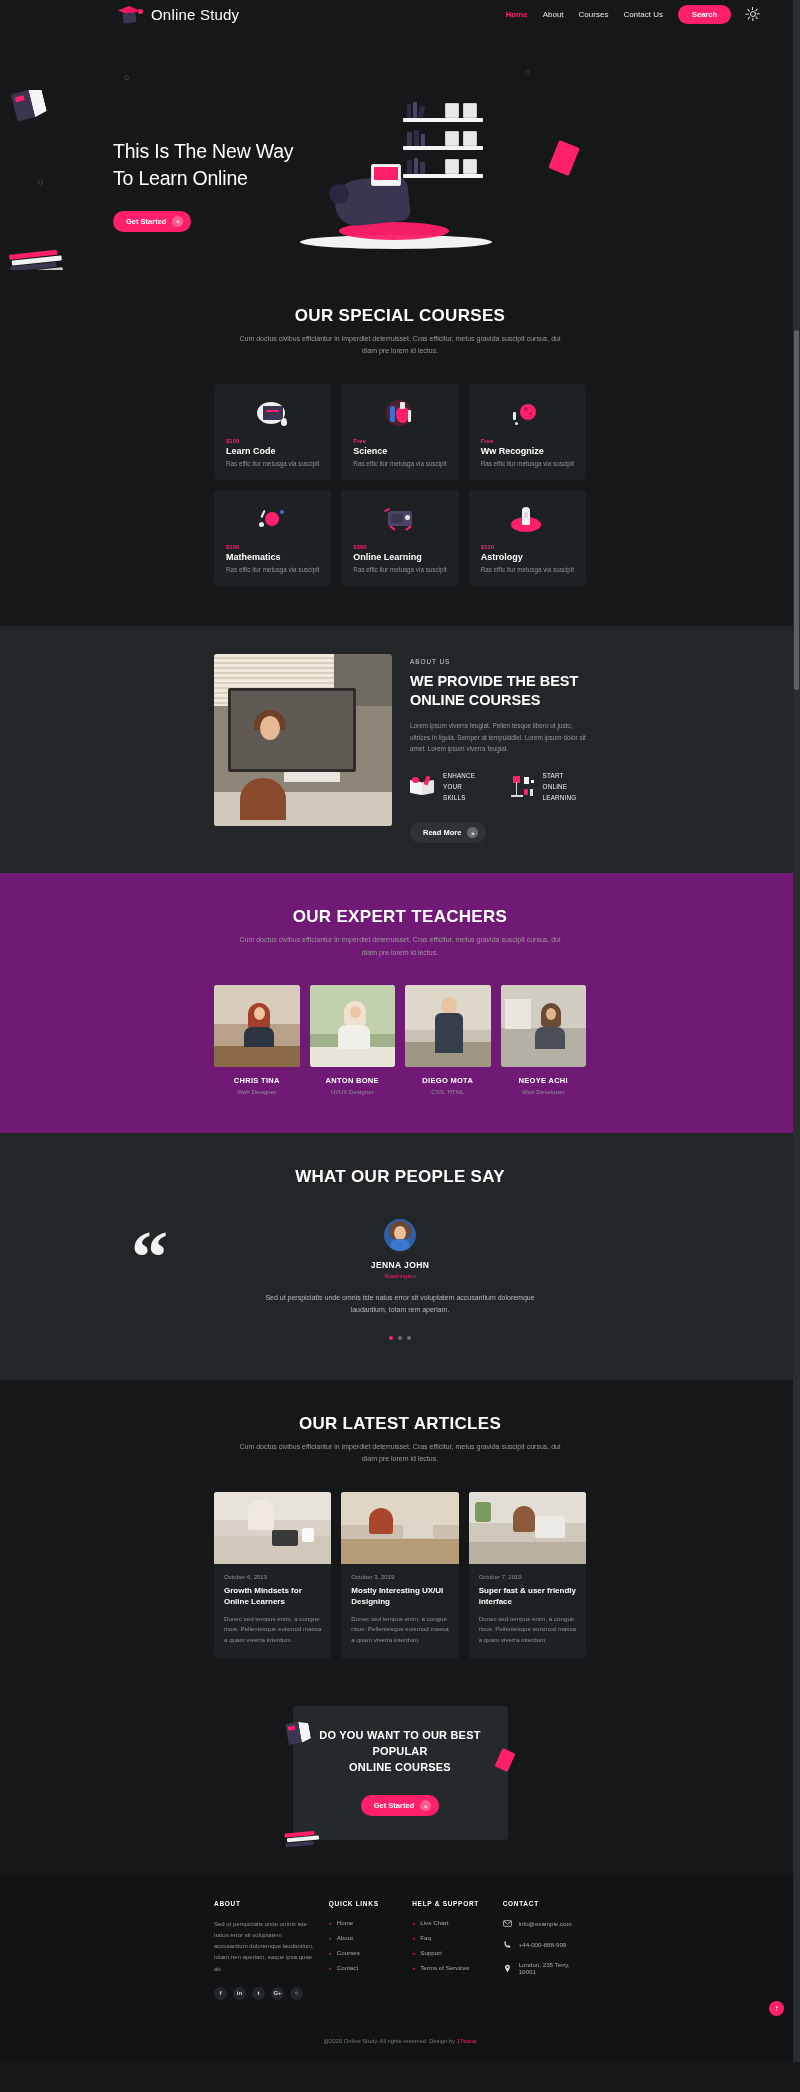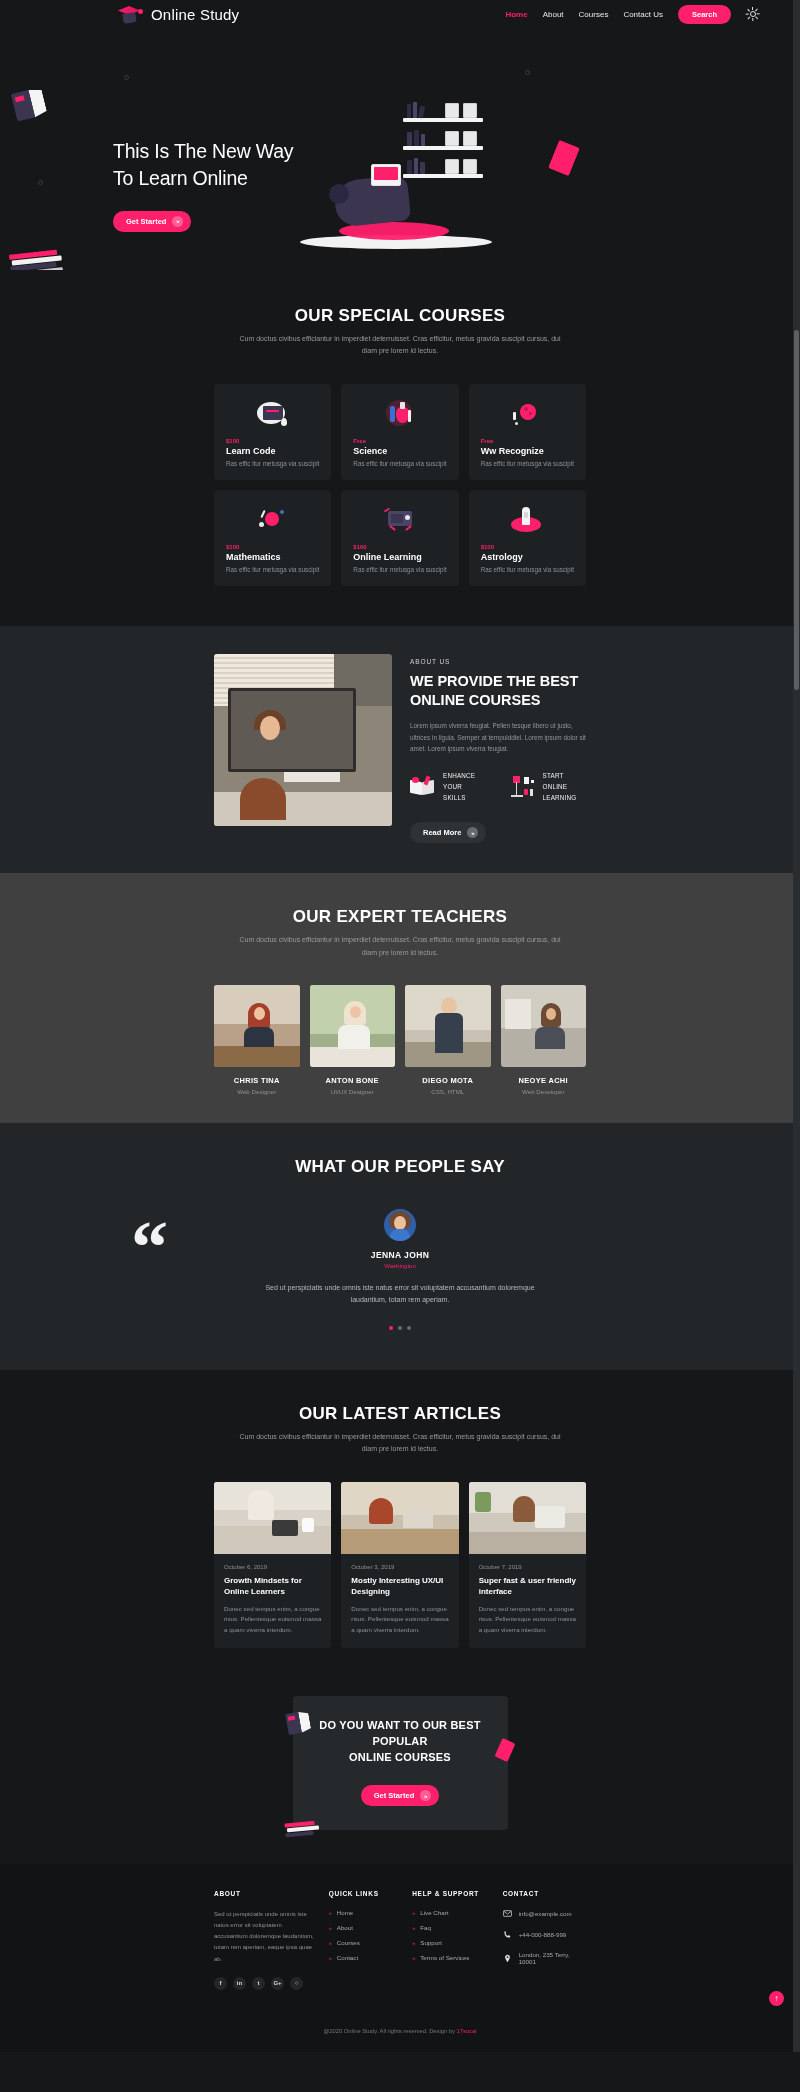--- a/index.html
+++ b/index.html
@@ -128,21 +128,21 @@
   .about-body { flex:1; padding-top:4px; }
   .eyebrow { font-size:6.5px; letter-spacing:.9px; color:#cfcfcf; }
   .about-h { font-size:14.5px; font-weight:700; line-height:1.35; margin-top:7px; }
   .about-p { font-size:6.4px; color:#93969a; line-height:1.85; margin-top:9px; }
   .feat-row { display:flex; gap:18px; margin-top:16px; }
   .feat { display:flex; align-items:center; gap:7px; }
   .feat-ico { width:26px; height:22px; position:relative; flex:0 0 26px; }
   .feat-txt { font-size:6.3px; line-height:1.7; letter-spacing:.2px; color:#efefef; }
 
   
-  .teachers { background:#404040; padding:34px 0 28px; }
+  .teachers { background:#701a75; padding:34px 0 38px; }
   .t-grid { width:372px; margin:26px auto 0; display:grid;
     grid-template-columns:repeat(4,1fr); gap:10px; }
   .t-card { cursor:pointer; }
   .t-photo { width:100%; height:82px; border-radius:3px; overflow:hidden;
     position:relative; }
   .t-name { font-size:7.5px; font-weight:700; text-align:center; margin-top:9px;
     letter-spacing:.3px; }
   .t-role { font-size:6.2px; color:#8e9193; text-align:center; margin-top:3px; }
 
   

